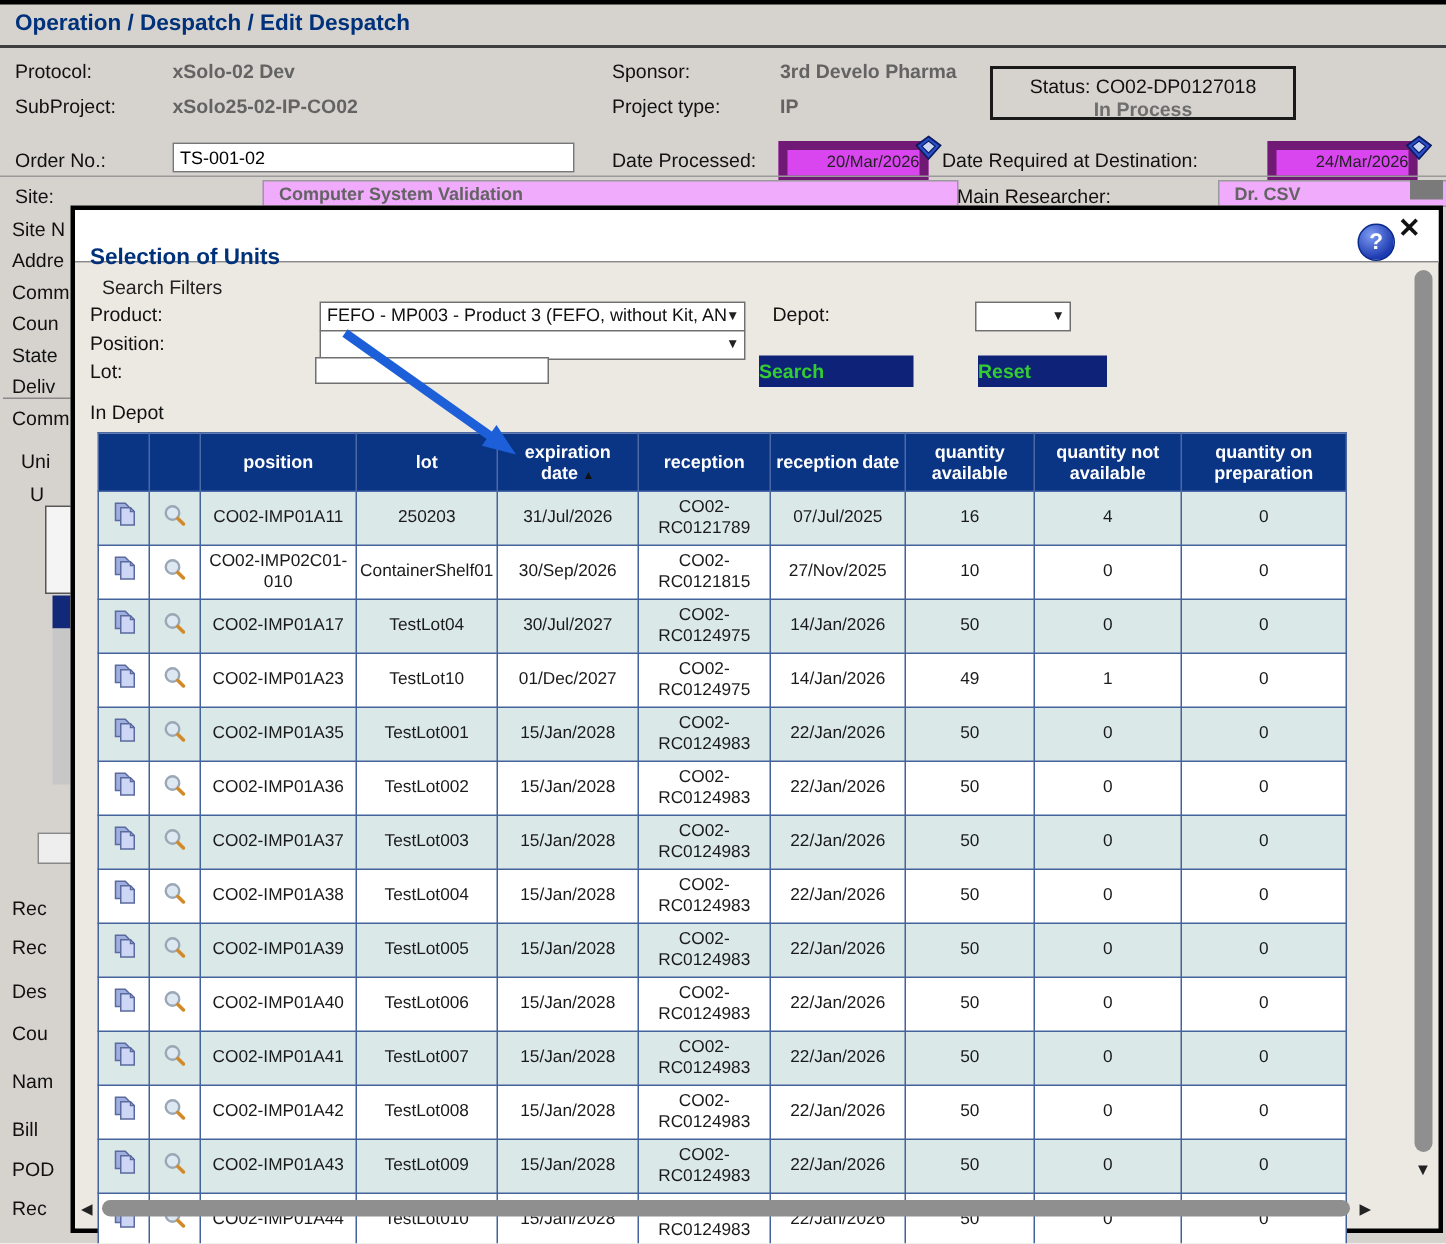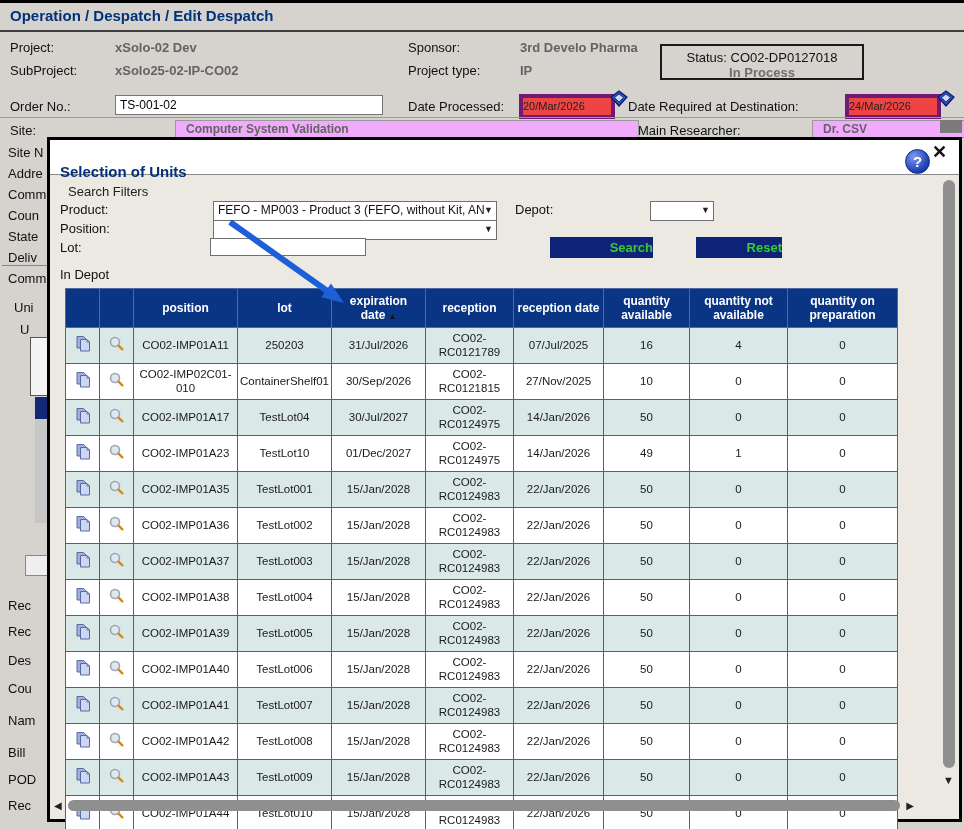--- a/index.html
+++ b/index.html
@@ -11,22 +11,22 @@
   .topline{left:0;top:0;width:964px;height:3px;background:#000;}
   .page-title{left:10px;top:7px;font-size:15px;font-weight:bold;color:#00317b;}
   .title-divider{left:0;top:30px;width:964px;height:2px;background:#3f3f3f;}
   .lbl{font-size:13px;color:#111;}
   .val{font-size:13px;font-weight:bold;color:#636363;}
   .status-box{left:660px;top:44px;width:200px;height:32px;border:2px solid #1a1a1a;text-align:center;}
   .status-line1{display:block;font-size:13px;color:#111;margin-top:4px;}
   .status-line2{display:block;font-size:13px;font-weight:bold;color:#6e6e6e;}
   .order-input{left:115px;top:95px;width:258px;height:16px;border:1px solid #777;background:#fff;
                font-family:"Liberation Sans",sans-serif;font-size:12px;padding:1px 4px;}
-  .date-box{width:88px;height:15px;border:4px solid #701a75;background:#ef4444;
-            font-size:11px;color:#222;text-align:left;padding-top:2px;}
+  .date-box{width:88px;height:15px;border:6px solid #701a75;background:#d946ef;
+            font-size:11px;color:#222;text-align:right;padding-top:2px;}
   .divider2{left:0;top:117px;width:964px;height:1px;background:#9a9a9a;}
   .ro-box{border:1px solid #9a9a9a;background:#f0abfc;height:15px;overflow:hidden;
           font-size:12px;font-weight:bold;color:#636363;padding:1px 0 0 10px;white-space:nowrap;}
   .rt-frag{left:940px;top:120px;width:22px;height:13px;background:#7a7a7a;}
   .lf{font-size:13px;color:#111;white-space:nowrap;}
   .lf-line{left:2px;top:265px;width:46px;height:1px;background:#888;}
   .lf-box{left:30px;top:337px;width:17px;height:57px;border:1px solid #555;background:#f4f4f4;}
   .lf-navy{left:35px;top:397px;width:12px;height:22px;background:#12297a;}
   .lf-gray{left:35px;top:419px;width:12px;height:104px;background:#c7c7c7;}
   .lf-box2{left:25px;top:555px;width:22px;height:19px;border:1px solid #888;background:#eee;}
@@ -42,22 +42,22 @@
   .close-x{left:882px;top:2px;font-size:18px;font-weight:bold;color:#111;cursor:pointer;line-height:20px;}
   .vthumb{right:4px;top:40px;width:12px;height:588px;background:#8f8f8f;border-radius:6px;}
   .vdown{right:5px;top:634px;font-size:11px;color:#222;}
   .m-lbl{font-size:13px;color:#111;}
   .filters-heading{left:18px;top:44px;font-size:13px;color:#222;}
   .select{background:#fff;border:1px solid #707070;height:17px;font-size:12px;color:#111;
           padding:1px 12px 0 4px;white-space:nowrap;overflow:hidden;cursor:pointer;}
   .select .chev{position:absolute;right:3px;top:3px;font-size:9px;color:#222;}
   .lot-input{left:160px;top:98px;width:148px;height:14px;border:1px solid #707070;background:#fff;
              font-family:"Liberation Sans",sans-serif;font-size:12px;padding:1px 3px;}
-  .btn{background:#0e2377;color:#33cc33;font-weight:bold;font-size:13px;text-align:right;
-       line-height:21px;cursor:pointer;margin-left:44px;}
+  .btn{background:#0e2377;color:#33cc33;font-weight:bold;font-size:13px;text-align:left;
+       line-height:21px;cursor:pointer;}
   .in-depot{left:10px;top:127px;font-size:13px;color:#111;}
 
   
   .tblwrap{left:15px;top:148px;}
   table.units{border-collapse:collapse;table-layout:fixed;width:832px;}
   table.units th{background:#0a3484;color:#fff;font-size:12px;font-weight:bold;
                  border:1px solid #4a69a5;height:36px;padding:1px 2px;line-height:1.2;}
   table.units td{border:1px solid #44639c;font-size:11.5px;color:#1a1a1a;text-align:center;
                  height:33px;padding:1px 2px;line-height:1.15;overflow:hidden;}
   tr.stripe td{background:#dbe8e8;}
@@ -74,21 +74,21 @@
 </style>
 </head>
 <body>
 
 <div class="page">
 
   <div class="abs topline"></div>
   <div class="abs page-title">Operation / Despatch / Edit Despatch</div>
   <div class="abs title-divider"></div>
 
-  <div class="abs lbl" style="left:10px;top:40px">Project:</div>
+  <div class="abs lbl" style="left:10px;top:40px">Protocol:</div>
   <div class="abs val" style="left:115px;top:40px">xSolo-02 Dev</div>
   <div class="abs lbl" style="left:408px;top:40px">Sponsor:</div>
   <div class="abs val" style="left:520px;top:40px">3rd Develo Pharma</div>
   <div class="abs lbl" style="left:10px;top:63px">SubProject:</div>
   <div class="abs val" style="left:115px;top:63px">xSolo25-02-IP-CO02</div>
   <div class="abs lbl" style="left:408px;top:63px">Project type:</div>
   <div class="abs val" style="left:520px;top:63px">IP</div>
 
   <div class="abs status-box">
     <span class="status-line1">Status: CO02-DP0127018</span>

